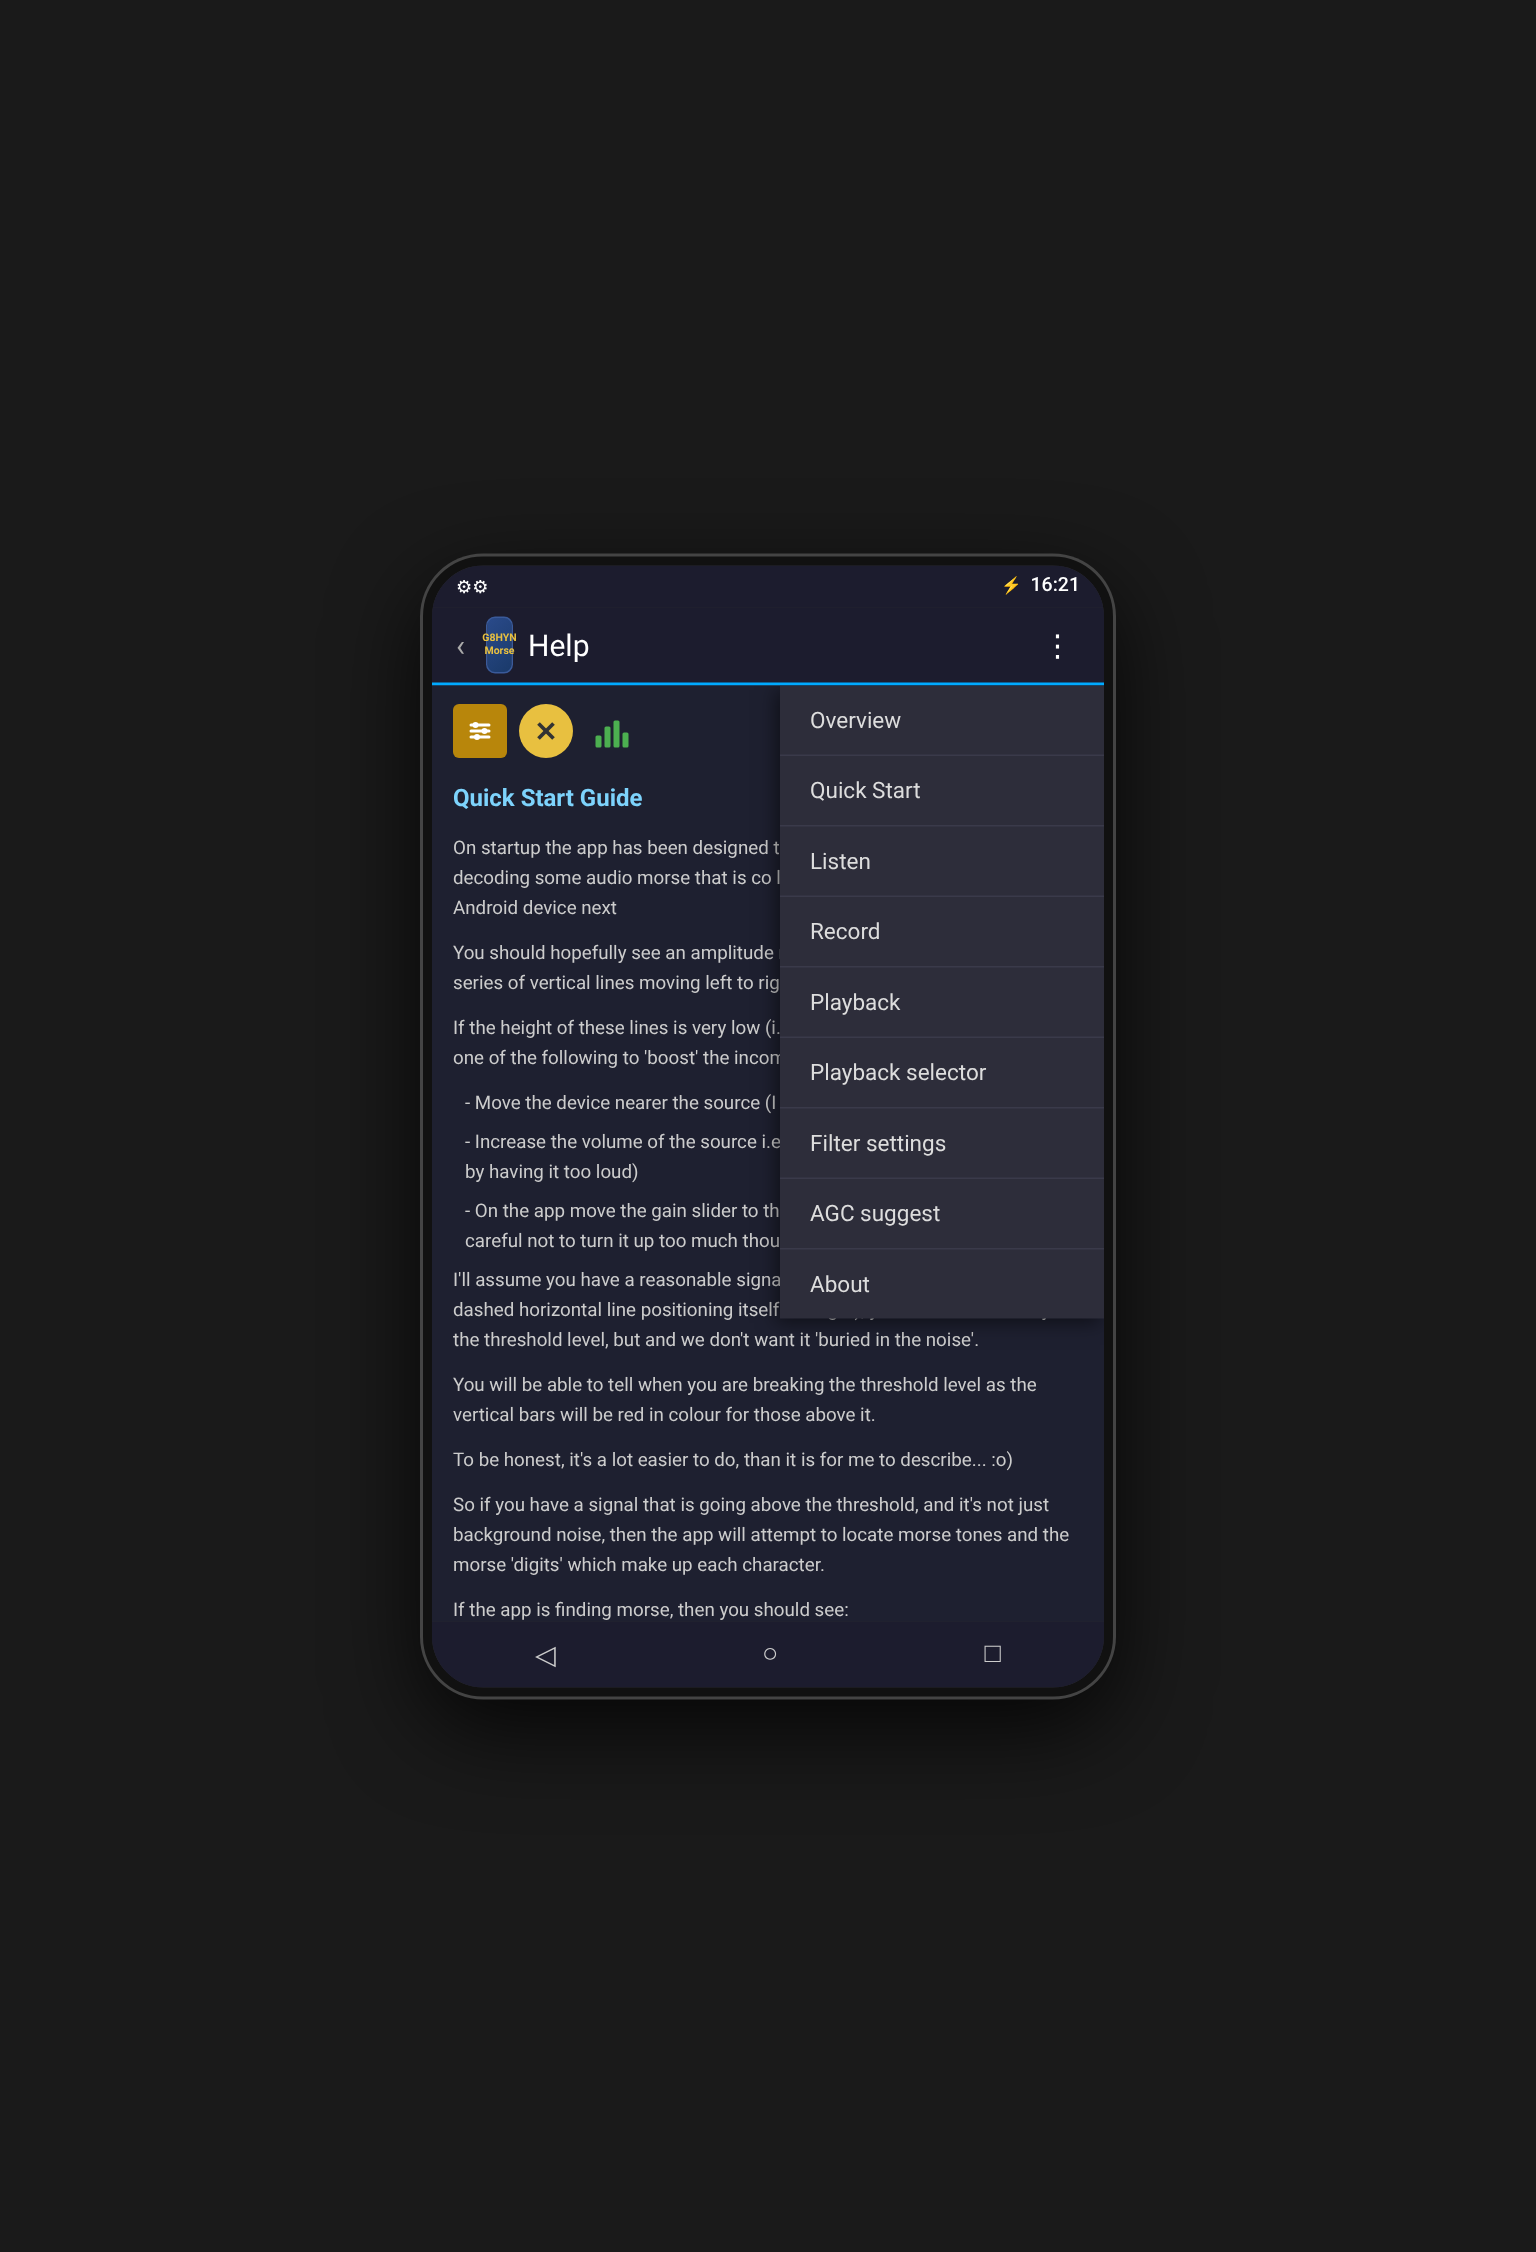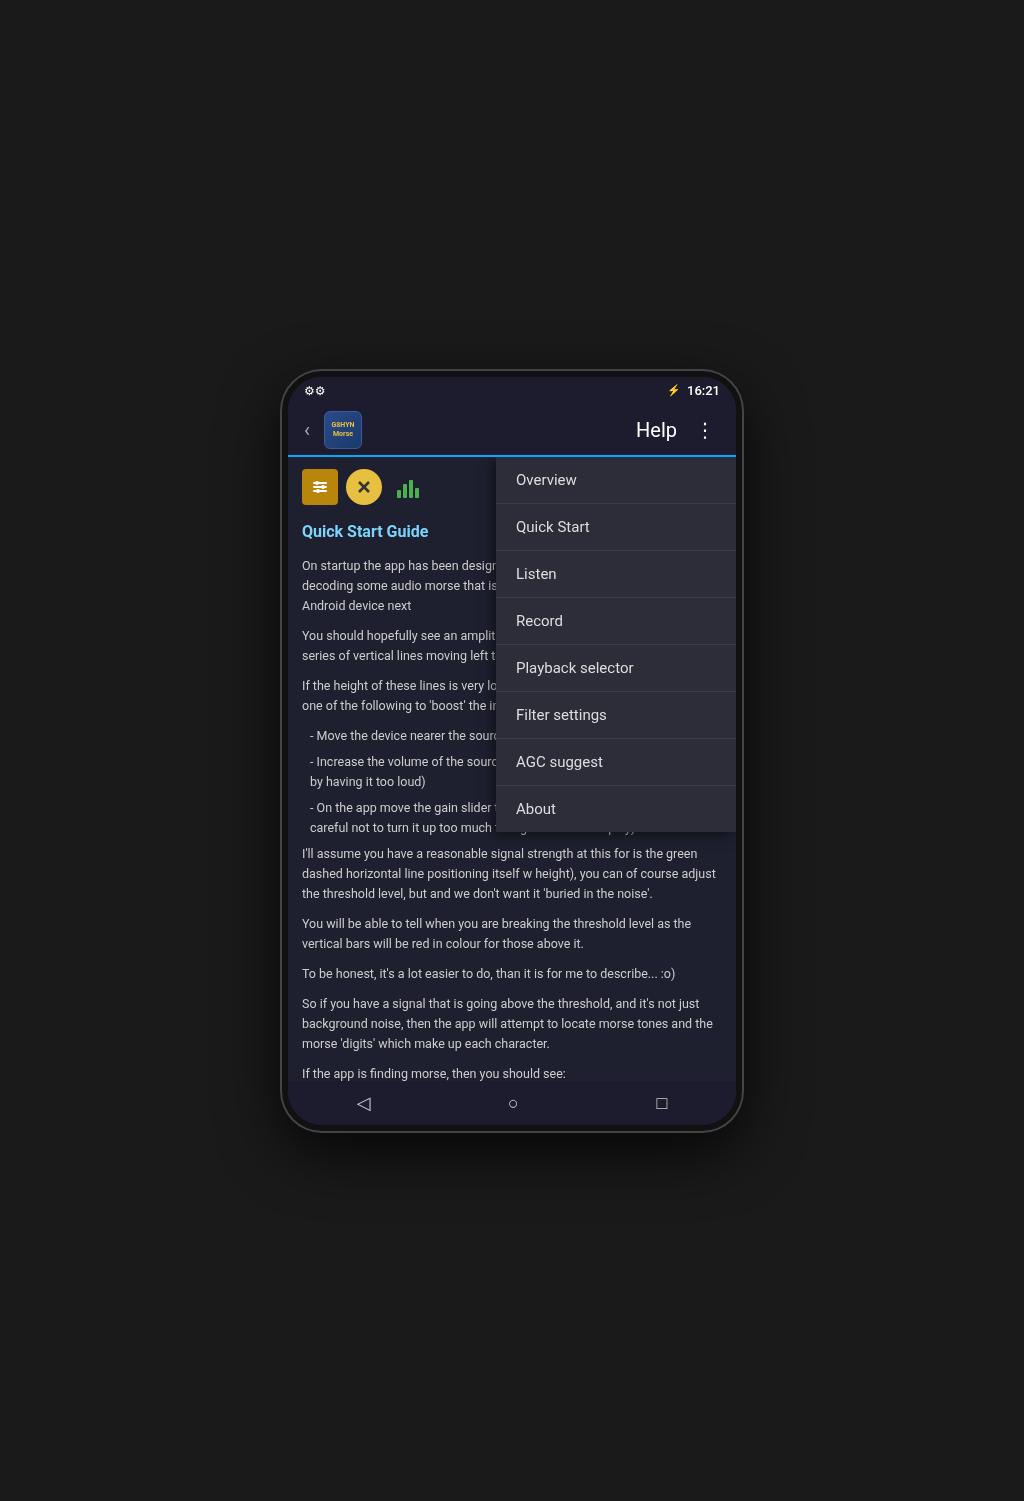--- a/index.html
+++ b/index.html
@@ -72,42 +72,41 @@
     }
 
     .back-btn {
       color: #aaa;
       font-size: 20px;
       cursor: pointer;
       padding: 4px;
     }
 
     .app-icon {
-      width: 38px;
+      width: 18px;
       height: 38px;
       background: linear-gradient(135deg, #2a4a8a, #1a3a6a);
       border-radius: 6px;
       display: flex;
       align-items: center;
       justify-content: center;
       font-size: 7px;
       color: #e8c040;
       font-weight: bold;
       border: 1px solid #3a5a9a;
       flex-direction: column;
       line-height: 1.2;
       text-align: center;
     }
 
     .app-title {
       color: #fff;
       font-size: 20px;
       font-weight: 400;
       flex: 1;
-      text-align: right;
     }
 
     .menu-dots {
       color: #fff;
       font-size: 20px;
       cursor: pointer;
       padding: 4px 8px;
       letter-spacing: 1px;
     }
 
@@ -175,21 +174,21 @@
       margin-bottom: 6px;
       color: #ccc;
       font-size: 12.5px;
     }
 
     
     .dropdown-menu {
       position: absolute;
       top: 0;
       right: 0;
-      width: 240px;
+      width: 216px;
       background: #2d2d3a;
       z-index: 10;
       box-shadow: -3px 3px 12px rgba(0,0,0,0.5);
     }
 
     .dropdown-item {
       padding: 14px 20px;
       color: #ddd;
       font-size: 15px;
       cursor: pointer;
@@ -311,20 +310,21 @@
       <div class="content-para">If the app is finding morse, then you should see:</div>
 
     </div>
 
     <div class="dropdown-menu">
 
     <div class="dropdown-item">Overview</div>
         <div class="dropdown-item">Quick Start</div>
         <div class="dropdown-item">Listen</div>
         <div class="dropdown-item">Record</div>
+        <div class="dropdown-item">Playback</div>
         <div class="dropdown-item">Playback selector</div>
         <div class="dropdown-item">Filter settings</div>
         <div class="dropdown-item">AGC suggest</div>
         <div class="dropdown-item">About</div>
       </div>
 
   </div>
 
   <div class="nav-bar">
     <span class="nav-btn">◁</span>

